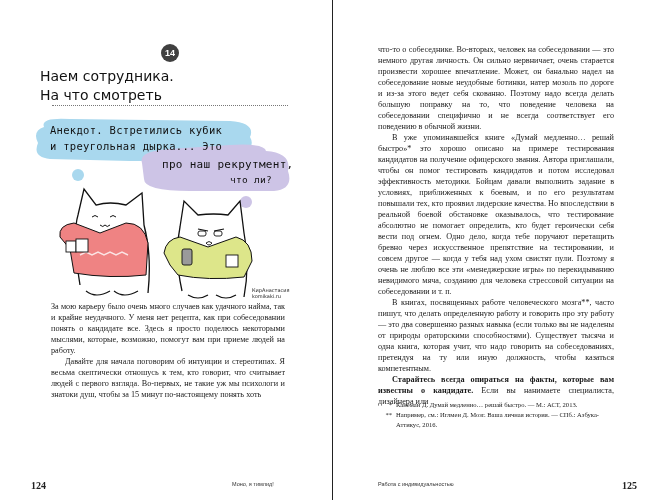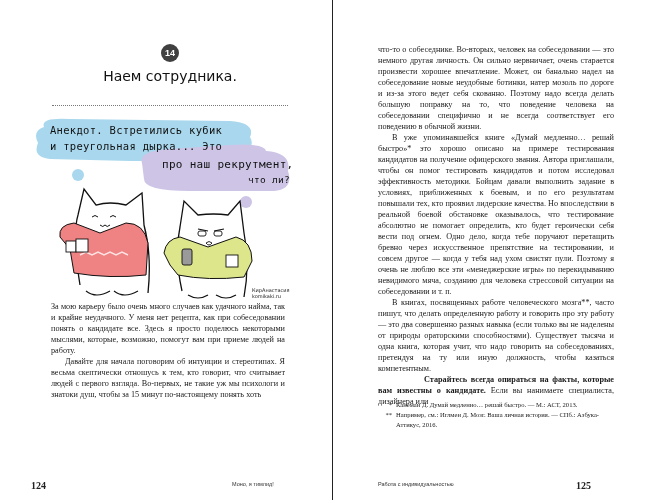--- a/index.html
+++ b/index.html
@@ -18,21 +18,21 @@
 
     .chapter-badge {
       position: absolute; left: 161px; top: 44px;
       width: 18px; height: 18px; border-radius: 50%;
       background: #404040; color: #fff;
       font-family: "Liberation Sans", sans-serif; font-weight: bold;
       font-size: 9px; line-height: 18px; text-align: center;
     }
     .chapter-title {
       position: absolute; left: 40px; top: 67px; width: 260px;
-      text-align: center;
+      text-align: left;
       font-family: "DejaVu Sans", sans-serif;
       font-size: 14px; line-height: 19px; color: #111;
     }
     .title-rule {
       position: absolute; left: 52px; top: 105px; width: 236px; height: 0;
       border-top: 1px dotted #777;
     }
 
     .illustration { position: absolute; left: 30px; top: 115px; width: 290px; height: 190px; }
     .bubble-text {
@@ -49,21 +49,21 @@
     .body-text {
       position: absolute;
       font-size: 8.2px; line-height: 11px;
       text-align: justify;
       color: #1a1a1a;
     }
     .body-text p { margin: 0; }
     .body-text p.indent { text-indent: 14px; }
     .left-text { left: 51px; top: 301px; width: 234px; }
     .right-text { left: 378px; top: 44px; width: 236px; }
-    .emph { font-weight: bold; margin-left: 32px; }
+    .emph { font-weight: bold; }
     .footnotes {
       position: absolute; left: 378px; top: 400px; width: 236px;
       font-size: 6.6px; line-height: 10px; color: #222;
     }
     .fn { display: flex; }
     .fn-mark { width: 14px; text-align: right; padding-right: 4px; flex: none; }
 
     .folio {
       position: absolute; top: 480px;
       font-size: 10px; font-weight: bold; color: #222;
@@ -76,20 +76,21 @@
   </style>
 </head>
 <body>
 
 <div class="spread">
 
   <div class="page page-left">
     <div class="chapter-badge">14</div>
     <div class="chapter-title">
       <div>Наем сотрудника.</div>
+      <div>На что смотреть</div>
     </div>
     <div class="title-rule"></div>
 
     <div class="illustration">
       <svg width="290" height="190" viewBox="0 0 290 190">
 
         <path d="M14 12 Q10 2 40 4 L200 6 Q226 8 220 22 Q228 36 200 38 L150 40 Q140 46 100 46 L20 44 Q2 42 8 28 Q2 16 14 12 Z" fill="#a9d8ee"></path>
         <circle cx="48" cy="60" r="6" fill="#a9d8ee"></circle>
 
         <path d="M112 48 Q108 36 140 34 L200 30 Q235 28 236 36 Q262 38 258 56 Q264 74 244 76 L160 76 Q114 76 114 64 Z" fill="#cdc4e6"></path>
@@ -114,21 +115,21 @@
 
         <path d="M168 114 l10 2 M184 116 l10 -2" stroke="#111" stroke-width="1.2"></path>
         <rect x="168" y="116" width="8" height="5" rx="2" fill="none" stroke="#111" stroke-width="0.9"></rect>
         <rect x="184" y="116" width="8" height="5" rx="2" fill="none" stroke="#111" stroke-width="0.9"></rect>
         <path d="M176 128 q3 -3 6 0 q-3 4 -6 0 Z" fill="none" stroke="#111" stroke-width="0.9"></path>
         <path d="M158 180 q10 6 20 0 M186 180 q10 6 20 0" stroke="#111" stroke-width="1.2" fill="none"></path>
       </svg>
       <div class="bubble-text" style="left:20px; top:8px;">Анекдот. Встретились кубик</div>
       <div class="bubble-text" style="left:20px; top:24px;">и треугольная дырка... Это</div>
       <div class="bubble-text" style="left:132px; top:43px; font-size:11px;">про наш рекрутмент,</div>
-      <div class="bubble-text" style="left:218px; top:58px; font-size:9.5px;">что ли?</div>
+      <div class="bubble-text" style="left:200px; top:58px; font-size:9.5px;">что ли?</div>
     </div>
     <div class="signature">
       <div>КирАнастасия</div>
       <div>komikaki.ru</div>
     </div>
 
     <div class="body-text left-text">
       <p>За мою карьеру было очень много случаев как удачного найма, так и крайне неудачного. У меня нет рецепта, как при собеседовании понять о кандидате все. Здесь я просто поделюсь некоторыми мыслями, которые, возможно, помогут вам при приеме людей на работу.</p>
       <p class="indent">Давайте для начала поговорим об интуиции и стереотипах. Я весьма скептически отношусь к тем, кто говорит, что считывает людей с первого взгляда. Во-первых, не такие уж мы психологи и знатоки душ, чтобы за 15 минут по-настоящему понять хоть</p>
     </div>
@@ -153,14 +154,14 @@
       <span class="fn-mark">*</span>
       <span>Канеман Д. Думай медленно… решай быстро. — М.: АСТ, 2013.</span>
     </div>
     <div class="fn">
       <span class="fn-mark">**</span>
       <span>Например, см.: Иглмен Д. Мозг. Ваша личная история. — СПб.: Азбука-Аттикус, 2016.</span>
     </div>
   </div>
 
   <div class="running-head" style="left:378px;">Работа с индивидуальностью</div>
-  <div class="folio" style="left:576px;">125</div>
+  <div class="folio" style="left:622px;">125</div>
 </div>
 
 </body></html>

